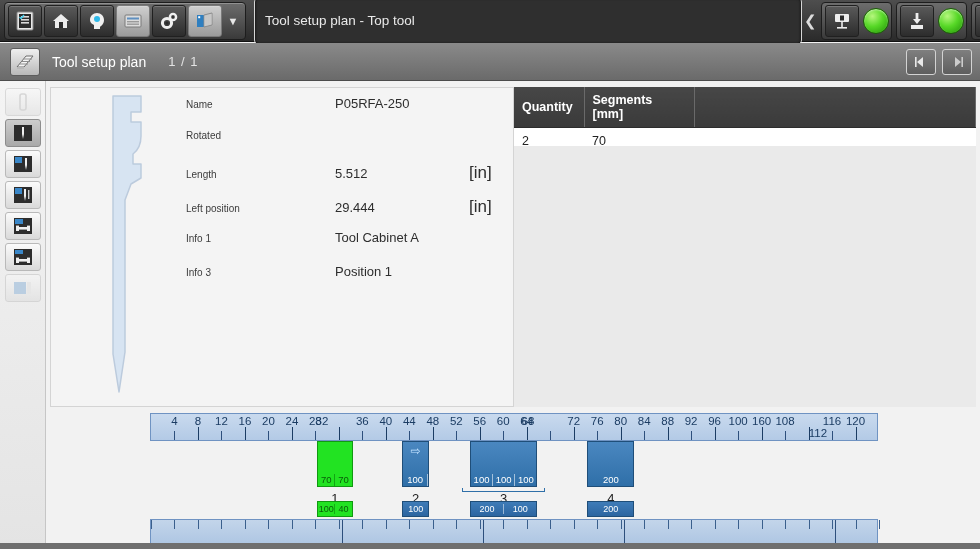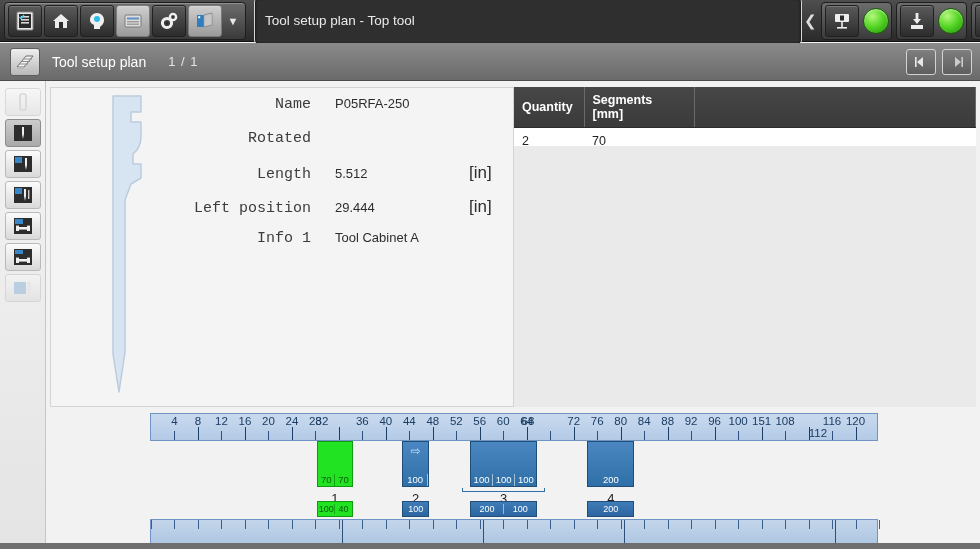--- a/index.html
+++ b/index.html
@@ -102,21 +102,21 @@
   
   .content { position:absolute; left:46px; top:81px; width:934px; height:468px; background:#f2f2f2;}
 
   .detail {
     position:absolute; left:4px; top:6px; width:464px; height:320px;
     background:#f4f4f4; border:1px solid #d4d4d4;
   }
   .tool-graphic { position:absolute; left:44px; top:4px; width:80px; height:310px;}
   .props { position:absolute; left:135px; top:8px; right:4px; }
   .prow { display:flex; align-items:baseline; height:33.5px; }
-  .plabel { width:125px; text-align:right; color:#3c3c3c; font-size:15px;font-family:Liberation Mono, monospace;}
+  .plabel { width:125px; color:#3c3c3c; font-size:10px;}
   .pvalue { margin-left:24px; color:#2d2d2d; font-size:13px; flex:1;}
   .punit  { width:40px; text-align:left; color:#2d2d2d; font-size:17px;}
 
   .tablewrap { position:absolute; left:468px; top:6px; width:462px; height:320px; }
   table.seg { width:100%; border-collapse:collapse; }
   table.seg thead th {
     background:linear-gradient(#474747,#3a3a3a);
     color:#fff; font-weight:bold; font-size:12.5px;
     text-align:left; padding:6px 8px; height:30px;
     border-right:1px solid #6a6a6a; border-bottom:1px solid #2c2c2c;
@@ -401,20 +401,25 @@
           <div class="punit">[in]</div>
         </div>
         <div class="prow">
           <div class="plabel">Left position</div>
           <div class="pvalue">29.444</div>
           <div class="punit">[in]</div>
         </div>
         <div class="prow">
           <div class="plabel">Info 1</div>
           <div class="pvalue">Tool Cabinet A</div>
+          <div class="punit"></div>
+        </div>
+        <div class="prow">
+          <div class="plabel">Info 3</div>
+          <div class="pvalue">Position 1</div>
           <div class="punit"></div>
         </div>
       </div>
     </div>
 
     <div class="tablewrap">
       <div class="tbl-fill"></div>
       <table class="seg">
         <thead>
           <tr>
@@ -478,21 +483,21 @@
           <div class="lbl" style="left: 493.161px;">84</div>
           <div class="tick" style="left: 493.161px;"></div>
           <div class="lbl" style="left: 516.645px;">88</div>
           <div class="tickm" style="left: 516.645px;"></div>
           <div class="lbl" style="left: 540.129px;">92</div>
           <div class="tick" style="left: 540.129px;"></div>
           <div class="lbl" style="left: 563.613px;">96</div>
           <div class="tickm" style="left: 563.613px;"></div>
           <div class="lbl" style="left: 587.097px;">100</div>
           <div class="tick" style="left: 587.097px;"></div>
-          <div class="lbl" style="left: 610.581px;">151</div>
+          <div class="lbl" style="left: 610.581px;">160</div>
           <div class="tickm" style="left: 610.581px;"></div>
           <div class="lbl" style="left: 634.065px;">108</div>
           <div class="tick" style="left: 634.065px;"></div>
           <div class="lbl" style="left: 667px; margin-top: 12px;">112</div>
           <div class="tickm" style="left: 657.548px;"></div>
           <div class="lbl" style="left: 681.032px;">116</div>
           <div class="tick" style="left: 681.032px;"></div>
           <div class="lbl" style="left: 704.516px;">120</div>
           <div class="tickm" style="left: 704.516px;"></div>
         </div>

